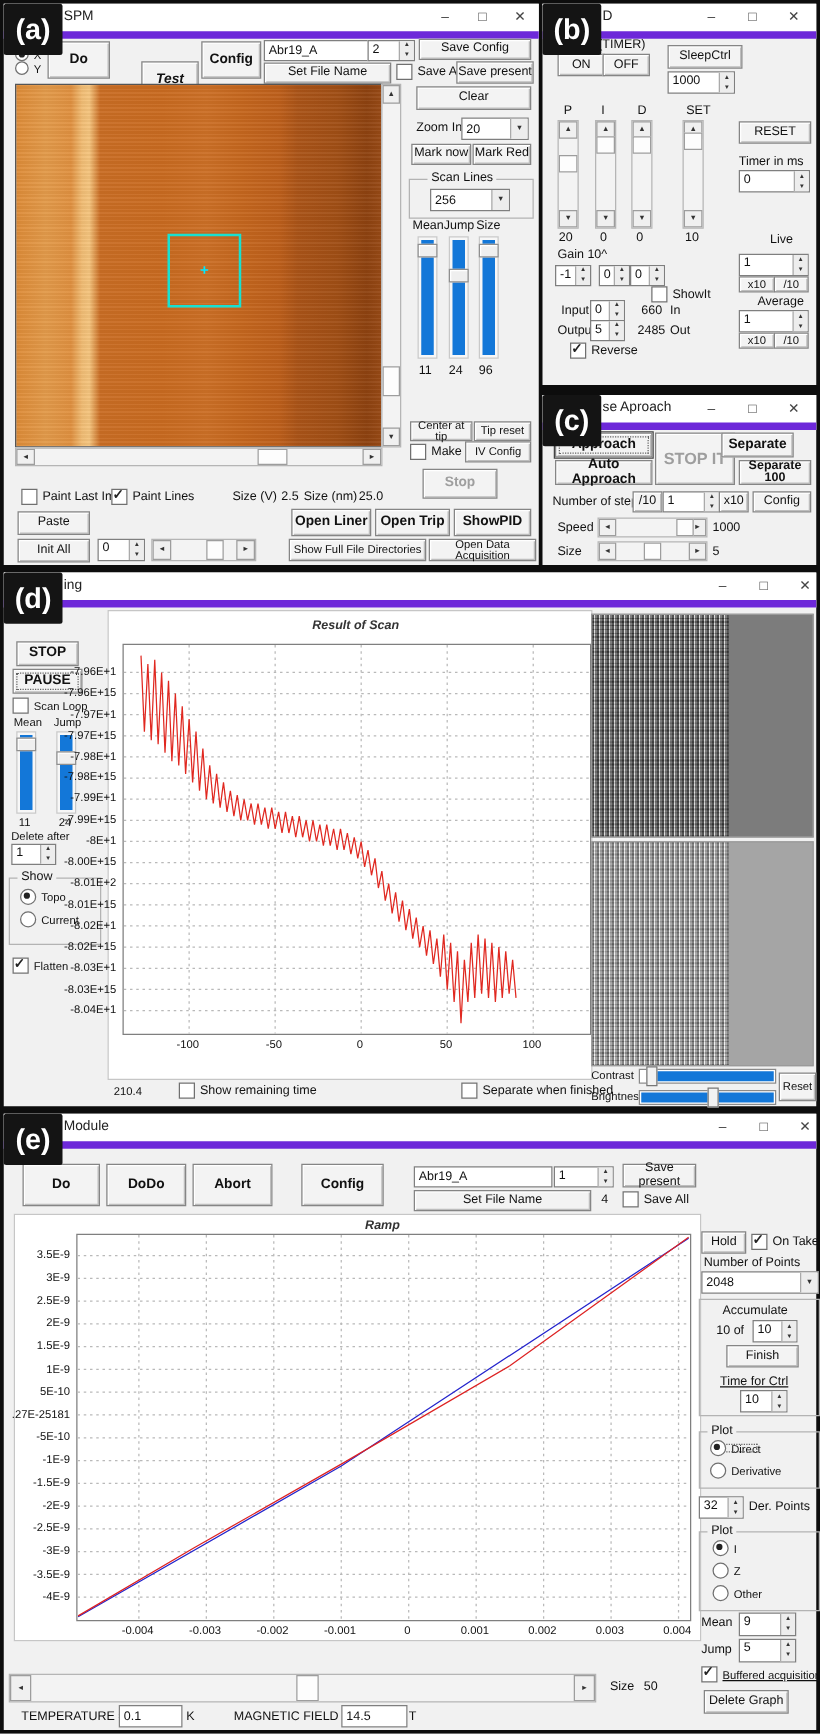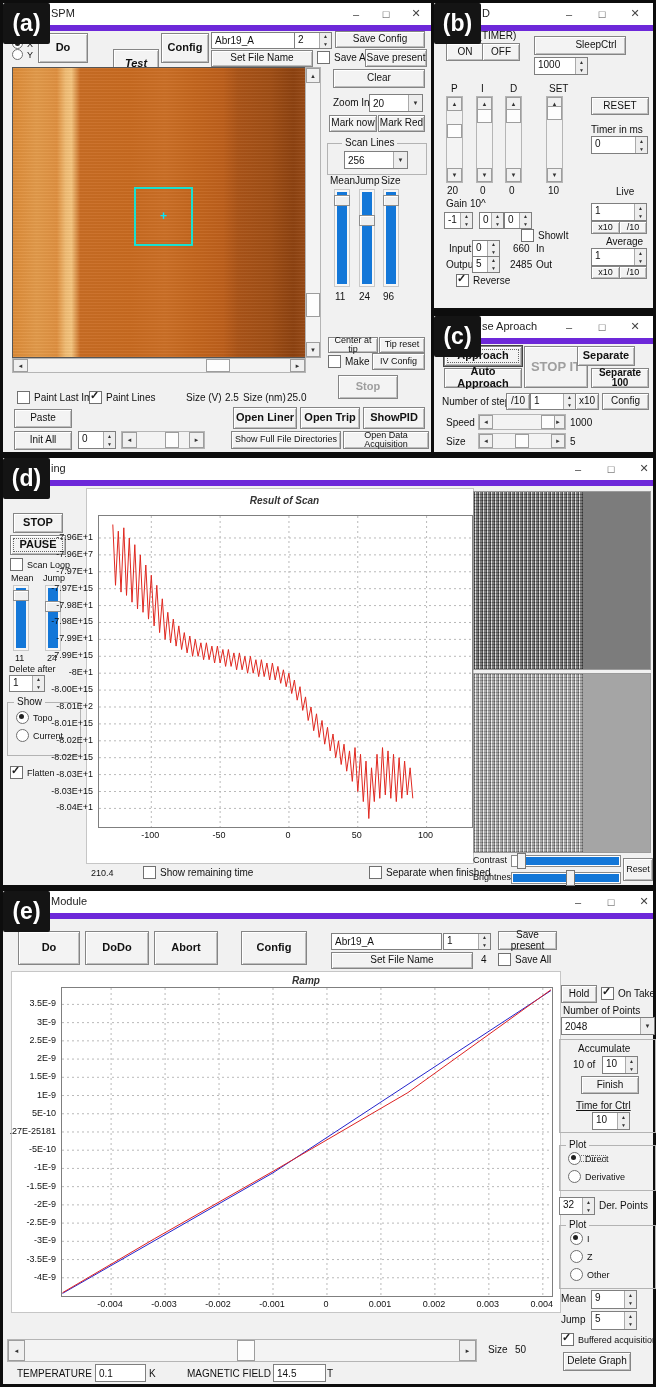--- a/index.html
+++ b/index.html
@@ -205,21 +205,21 @@
       <span class="ttl">D</span>
       <span class="wc" style="left:120px;">–</span>
       <span class="wc" style="left:153px;">□</span>
       <span class="wc" style="left:186px;">✕</span>
     </div>
     <div class="plabel">(b)</div>
 
     <div class="t abs" style="left:14px;top:27px;">Digital (TIMER)</div>
     <div class="btn" style="left:12px;top:40px;width:36px;height:16px;">ON</div>
     <div class="btn" style="left:48px;top:40px;width:36px;height:16px;">OFF</div>
-    <div class="btn" style="left:100px;top:33px;width:58px;height:17px;padding-left:32px;">SleepCtrl</div>
+    <div class="btn" style="left:100px;top:33px;width:58px;height:17px;">SleepCtrl</div>
     <div class="spin" style="left:100px;top:54px;width:52px;height:16px;">
         <span class="v">1000</span>
         <span class="a">
           <span>▲</span>
           <span>▼</span>
         </span>
       </div>
 
     <div class="t abs" style="left:17px;top:80px;">P</div>
     <div class="t abs" style="left:47px;top:80px;">I</div>
@@ -423,21 +423,21 @@
     </div>
     <div class="cbrow" style="left:7px;top:308px;font-size:9px;">
         <span class="cb on"></span>
         <span>Flatten</span>
       </div>
 
     <div class="white" style="left:83px;top:30px;width:386px;height:374px;"></div>
     <div class="ctitle" style="left:95px;top:37px;width:373px;">Result of Scan</div>
     <div class="abs" style="left:20px;top:57px;width:73px;height:311px;">
         <div class="tick-y" style="top: 16.9728px;">-7.96E+1</div>
-        <div class="tick-y" style="top: 33.875px;">-7.96E+7</div>
+        <div class="tick-y" style="top: 33.875px;">-7.96E+15</div>
         <div class="tick-y" style="top: 50.7772px;">-7.97E+1</div>
         <div class="tick-y" style="top: 67.6793px;">-7.97E+15</div>
         <div class="tick-y" style="top: 84.5815px;">-7.98E+1</div>
         <div class="tick-y" style="top: 101.484px;">-7.98E+15</div>
         <div class="tick-y" style="top: 118.386px;">-7.99E+1</div>
         <div class="tick-y" style="top: 135.288px;">-7.99E+15</div>
         <div class="tick-y" style="top: 152.19px;">-8E+1</div>
         <div class="tick-y" style="top: 169.092px;">-8.00E+15</div>
         <div class="tick-y" style="top: 185.995px;">-8.01E+2</div>
         <div class="tick-y" style="top: 202.897px;">-8.01E+15</div>
@@ -677,21 +677,21 @@
         </span>
       </div>
     <div class="t abs" style="left:558px;top:423px;">Jump</div>
     <div class="spin" style="left:588px;top:420px;width:44px;height:17px;">
         <span class="v">5</span>
         <span class="a">
           <span>▲</span>
           <span>▼</span>
         </span>
       </div>
-    <div class="cbrow" style="left:558px;top:442px;font-size:9px;">
+    <div class="cbrow" style="left:558px;top:442px;font-size:9px;text-decoration:underline;">
         <span class="cb on"></span>
         <span>Buffered acquisition</span>
       </div>
     <div class="btn" style="left:560px;top:461px;width:66px;height:17px;">Delete Graph</div>
 
     <div class="sb" style="left:4px;top:448px;width:468px;height:21px;">
       <div class="ab" style="top:0;bottom:0;left:0;width:15px;">◄</div>
       <div class="ab" style="top:0;bottom:0;right:0;width:15px;">►</div>
       <div class="th" style="top:0;bottom:0;left:49%;width:16px;"></div>
     </div>

